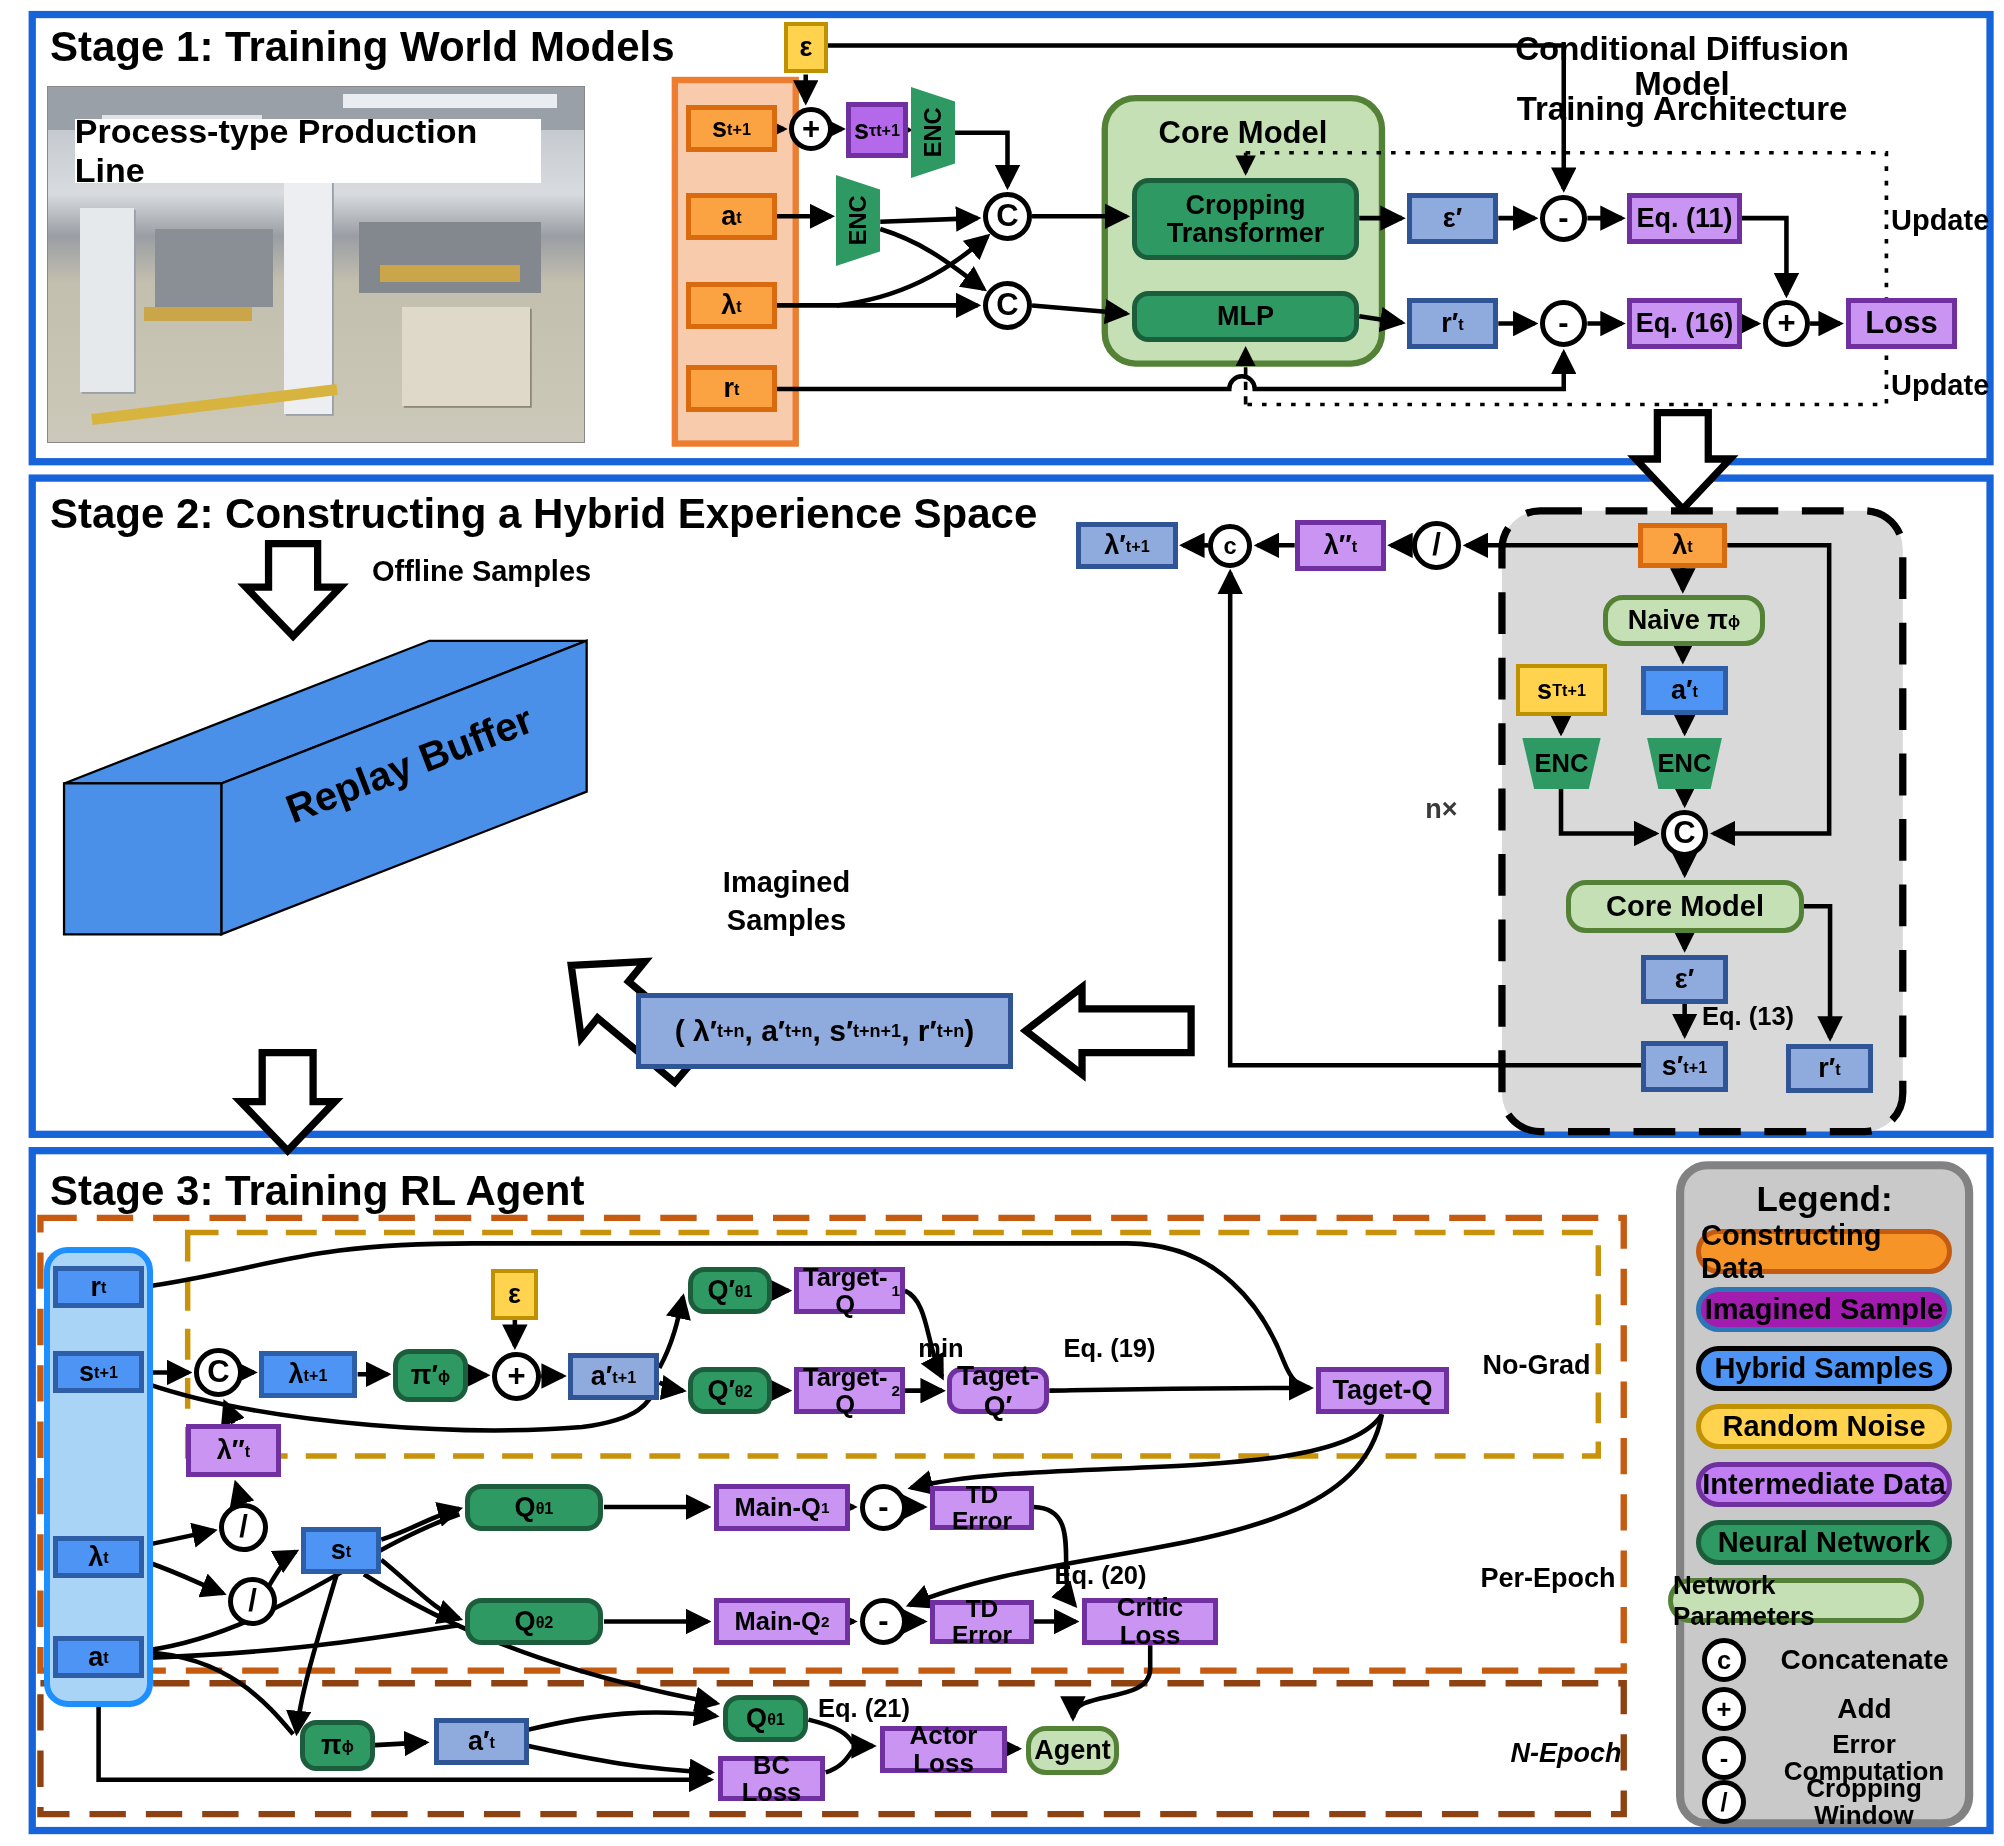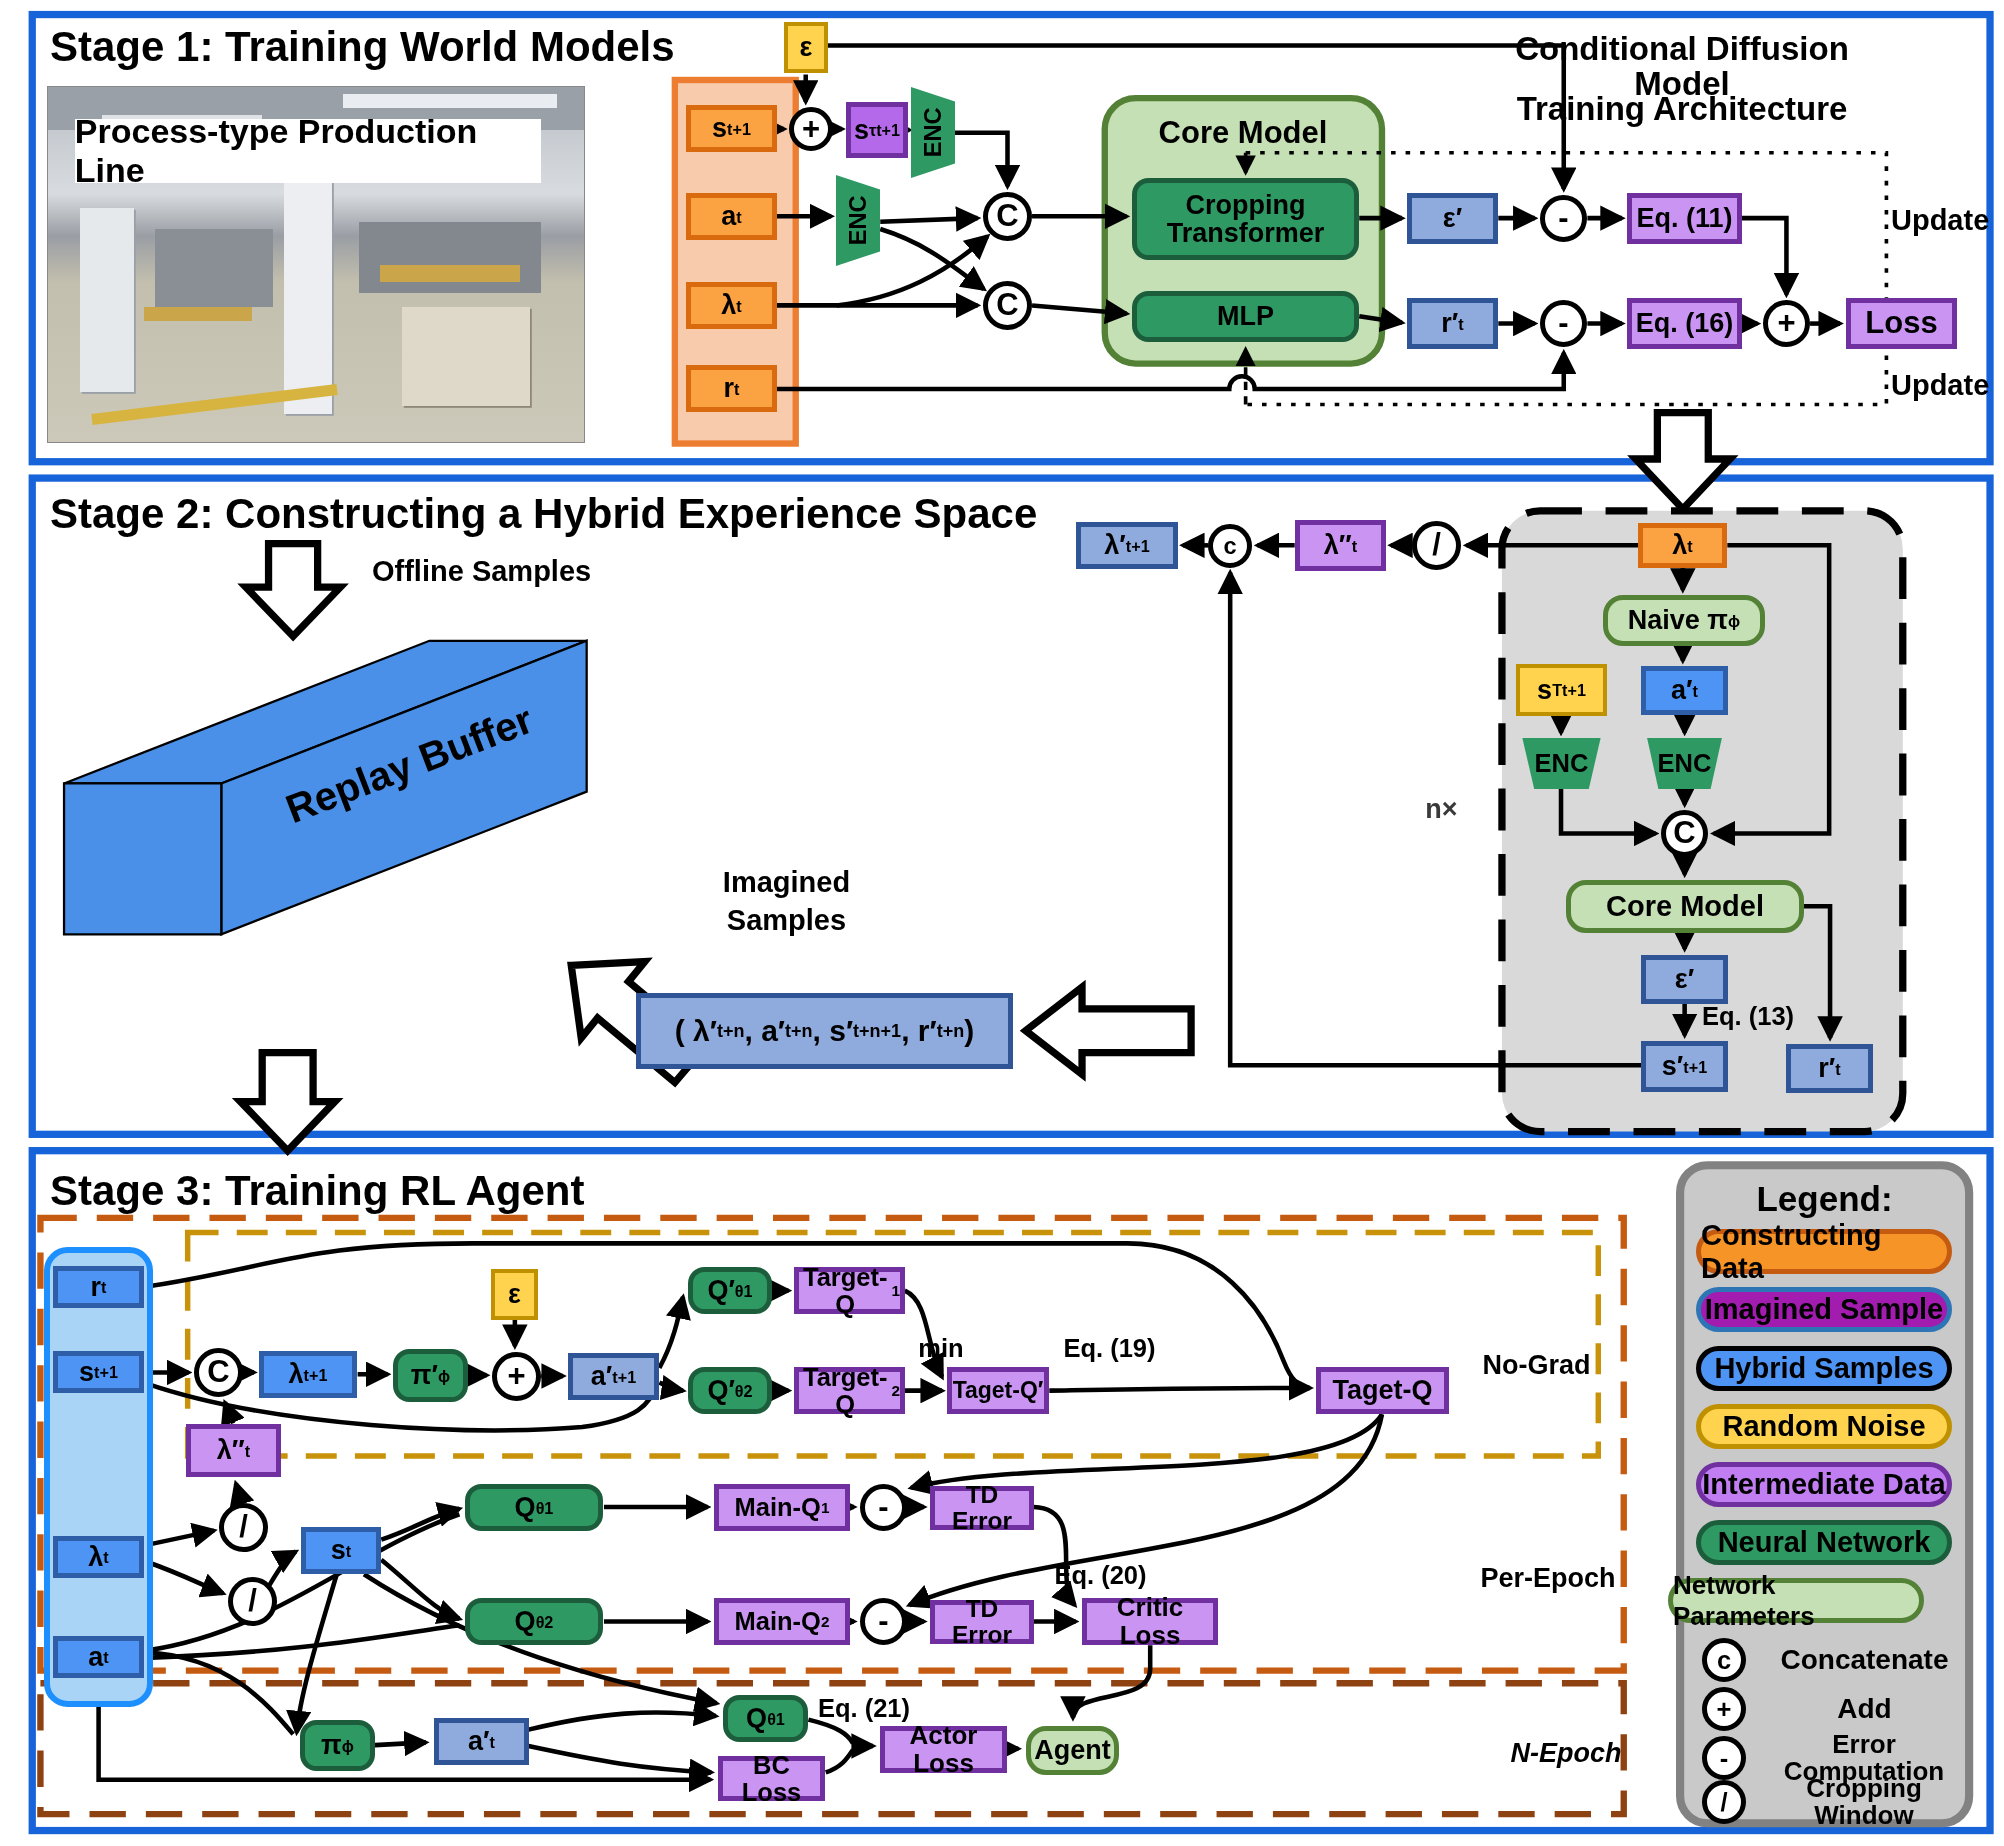--- a/index.html
+++ b/index.html
@@ -260,21 +260,21 @@
 <div class="box nn" style="left:393px;top:1349px;width:75px;height:53px;">π′<sub>ϕ</sub></div>
 <div class="box noise" style="left:491px;top:1269px;width:47px;height:51px;">ε</div>
 <div class="circle" style="left:492px;top:1352px;width:49px;height:49px;">+</div>
 <div class="box imag" style="left:568px;top:1353px;width:91px;height:47px;">a′<sub>t+1</sub></div>
 
 <div class="box nn" style="left:688px;top:1267px;width:84px;height:47px;">Q′<sub>θ1</sub></div>
 <div class="box nn" style="left:688px;top:1367px;width:84px;height:47px;">Q′<sub>θ2</sub></div>
 <div class="box inter" style="left:794px;top:1267px;width:111px;height:47px;font-size:25.5px;">Target-Q<sub>1</sub></div>
 <div class="box inter" style="left:794px;top:1367px;width:111px;height:47px;font-size:25.5px;">Target-Q<sub>2</sub></div>
 <div class="lbl small" style="left:909px;top:1333px;width:64px;height:31px;">min</div>
-<div class="box inter" style="left:947px;top:1367px;width:102px;height:47px;font-size:23px;">Taget-Q′</div>
+<div class="box inter" style="left:947px;top:1367px;width:102px;height:47px;font-size:28px;border-radius:14px;">Taget-Q′</div>
 <div class="lbl small" style="left:1055px;top:1333px;width:109px;height:31px;">Eq. (19)</div>
 <div class="box inter" style="left:1316px;top:1367px;width:133px;height:47px;font-size:27px;">Taget-Q</div>
 <div class="lbl" style="left:1473px;top:1347px;width:127px;height:36px;font-size:27px;">No-Grad</div>
 
 <div class="box inter" style="left:186px;top:1424px;width:95px;height:53px;">λ″<sub>t</sub></div>
 <div class="circle" style="left:219px;top:1503px;width:49px;height:49px;">/</div>
 <div class="circle" style="left:228px;top:1577px;width:49px;height:49px;">/</div>
 <div class="box hyb" style="left:301px;top:1527px;width:80px;height:47px;">s<sub>t</sub></div>
 
 <div class="box nn" style="left:465px;top:1484px;width:138px;height:47px;">Q<sub>θ1</sub></div>

